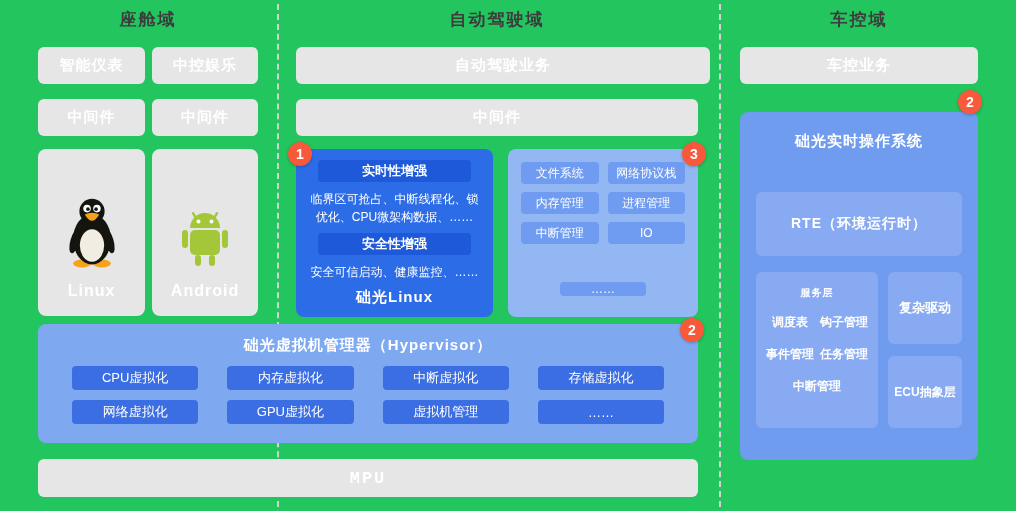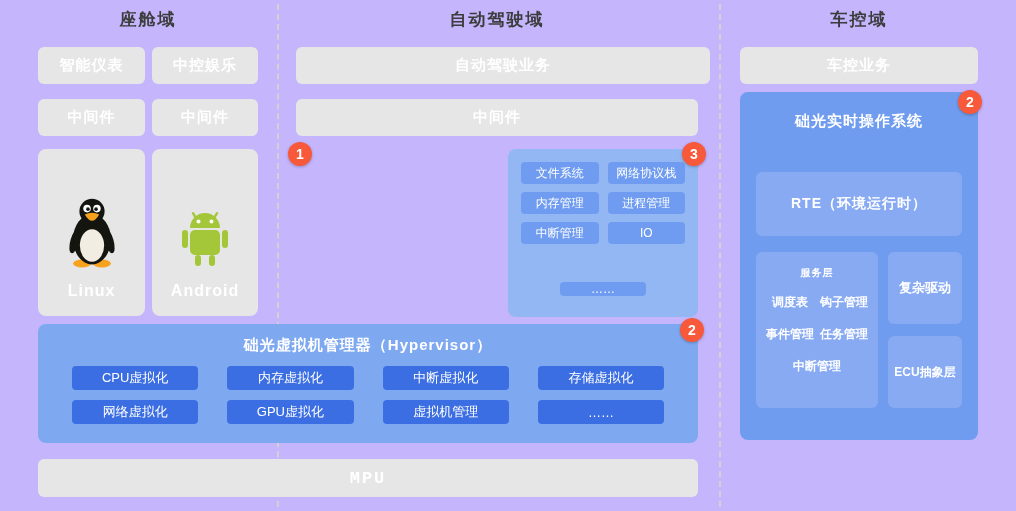--- a/index.html
+++ b/index.html
@@ -1,17 +1,17 @@
 <!DOCTYPE html>
 <html><head>
 <meta charset="utf-8">
 <style>
   * { margin:0; padding:0; box-sizing:border-box; }
   body { font-family:"Liberation Sans","DejaVu Sans",sans-serif; background:#fff; }
-  .stage { position:relative; width:1016px; height:511px; background:#c4b5fd; overflow:hidden; }
+  .stage { position:relative; width:1016px; height:511px; background:#22c55e; overflow:hidden; }
 
   .sep { position:absolute; top:4px; bottom:4px; width:0; border-left:2px dashed #d2d2d2; }
 
   .col-title { position:absolute; top:8px; text-align:center; font-weight:bold; font-size:17px; color:#3c3c3c; letter-spacing:2px; }
 
   .gray-box { position:absolute; background:#e6e6e6; border-radius:6px; color:#fff; font-weight:bold;
               font-size:15px; letter-spacing:1px; display:flex; align-items:center; justify-content:center; }
   .big-label { font-size:17px; letter-spacing:2px;font-family:Liberation Mono, monospace; }
 
   .os-box { position:absolute; background:#e6e6e6; border-radius:8px; display:flex; flex-direction:column;
@@ -39,21 +39,21 @@
   .more-chip { width:86px; margin-top:8px; align-self:center; }
   .smartos-label { margin-top:auto; color:#fff; font-weight:bold; font-size:10px; letter-spacing:1px; }
 
   .hyp-box { position:absolute; left:38px; top:324px; width:660px; height:119px; background:#7ea9f1;
              border-radius:8px; padding:12px 34px 14px; }
   .hyp-title { text-align:center; color:#fff; font-weight:bold; font-size:15px; letter-spacing:1px; margin-bottom:11px; }
   .hyp-grid { display:grid; grid-template-columns:repeat(4,1fr); gap:10px 29px; }
   .hyp-chip { background:#3b6ee2; border-radius:4px; height:24px; display:flex; align-items:center;
               justify-content:center; color:#fff; font-size:13px; }
 
-  .rtos-box { position:absolute; left:740px; top:92px; width:238px; height:348px; background:#6f9cee; border-radius:8px; }
+  .rtos-box { position:absolute; left:740px; top:112px; width:238px; height:348px; background:#6f9cee; border-radius:8px; }
   .rtos-title { position:absolute; top:20px; left:0; width:100%; text-align:center; color:#fff;
                 font-weight:bold; font-size:15px; letter-spacing:1px; }
   .inner-blue { position:absolute; background:#87aaf2; border-radius:6px; color:#fff; font-weight:bold;
                 display:flex; align-items:center; justify-content:center; text-align:center; }
   .svc-box { position:absolute; left:16px; top:160px; width:122px; height:156px; background:#87aaf2;
              border-radius:6px; color:#fff; padding:14px 8px 10px; display:flex; flex-direction:column; }
   .svc-title { text-align:center; font-weight:bold; font-size:10px; letter-spacing:1px; margin-bottom:14px; }
   .svc-grid { display:grid; grid-template-columns:1fr 1fr; gap:15px 2px; }
   .svc-item { font-size:12px; font-weight:bold; text-align:center; white-space:nowrap; }
   .svc-item.span { grid-column:1 / 3; }
@@ -111,20 +111,27 @@
       </svg>
     </span>
     <span class="os-label">Android</span>
   </div>
 
   <div class="col-title" style="left:296px;width:402px;">自动驾驶域</div>
 
   <div class="gray-box" style="left:296px;top:47px;width:414px;height:37px;">自动驾驶业务</div>
   <div class="gray-box" style="left:296px;top:99px;width:402px;height:37px;">中间件</div>
 
+  <div class="linux-box">
+    <div class="hdr">实时性增强</div>
+    <div class="bd">临界区可抢占、中断线程化、锁优化、CPU微架构数据、……</div>
+    <div class="hdr">安全性增强</div>
+    <div class="bd">安全可信启动、健康监控、……</div>
+    <div class="lbl">础光Linux</div>
+  </div>
   <div class="badge" style="left:288px;top:142px;">1</div>
 
   <div class="smartos-box">
     <div class="smartos-grid">
       <div class="chip">文件系统</div>
       <div class="chip">网络协议栈</div>
       <div class="chip">内存管理</div>
       <div class="chip">进程管理</div>
       <div class="chip">中断管理</div>
       <div class="chip">IO</div>

